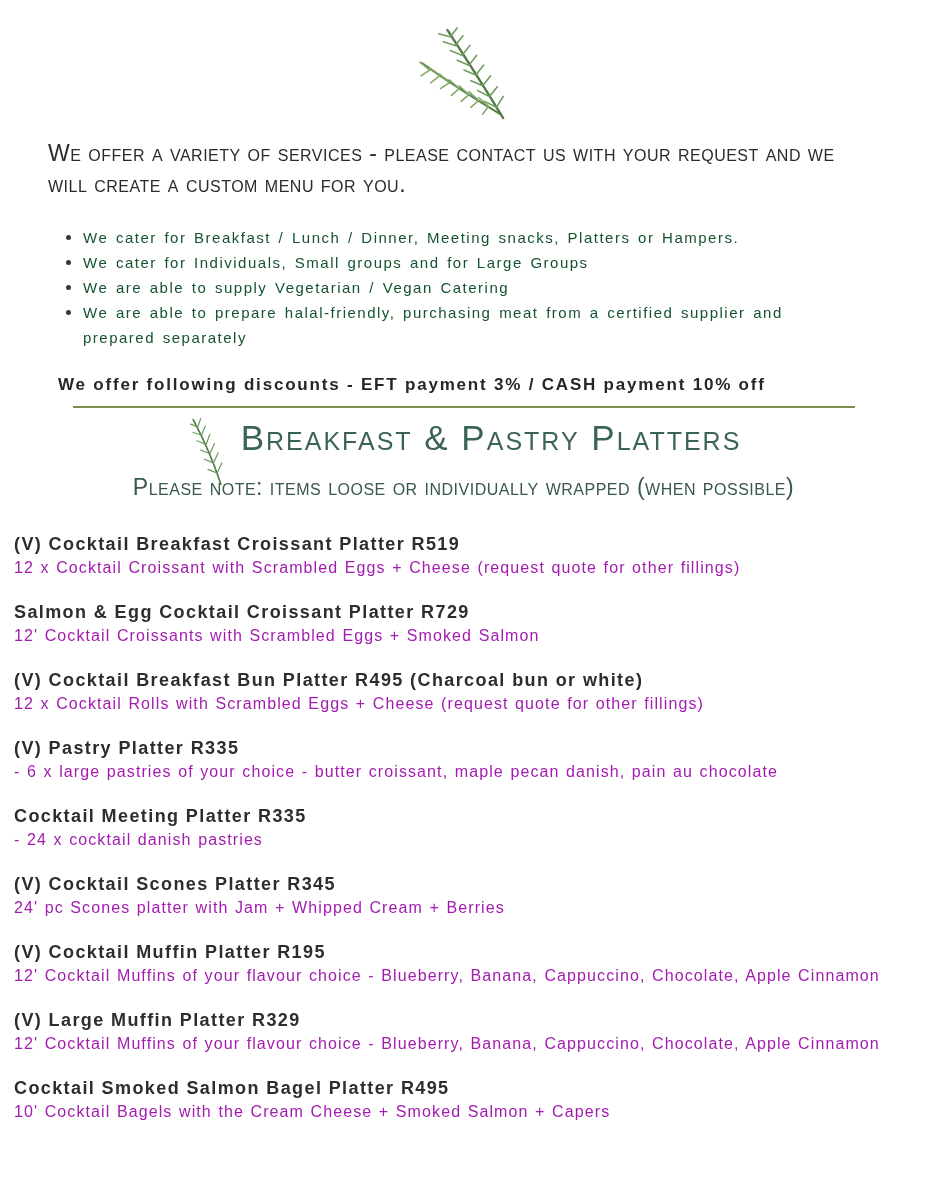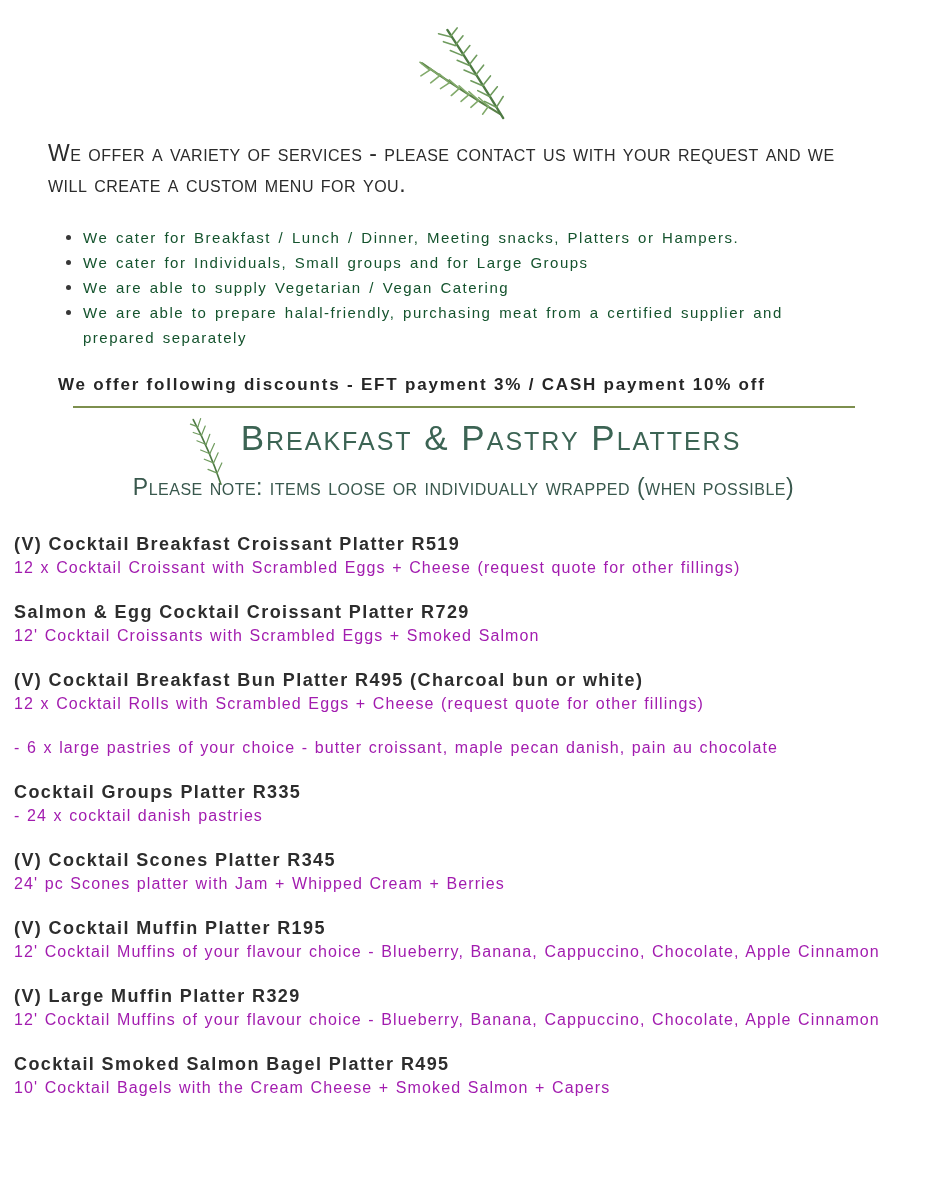--- a/index.html
+++ b/index.html
@@ -186,25 +186,26 @@
       <div class="title">Salmon &amp; Egg Cocktail Croissant Platter R729</div>
       <div class="desc">12' Cocktail Croissants with Scrambled Eggs + Smoked Salmon</div>
     </div>
 
     <div class="menu-item">
       <div class="title">(V) Cocktail Breakfast Bun Platter R495 (Charcoal bun or white)</div>
       <div class="desc">12 x Cocktail Rolls with Scrambled Eggs + Cheese (request quote for other fillings)</div>
     </div>
 
     <div class="menu-item">
+      <div class="title">(V) Pastry Platter R335</div>
       <div class="desc">- 6 x large pastries of your choice - butter croissant, maple pecan danish, pain au chocolate</div>
     </div>
 
     <div class="menu-item">
-      <div class="title">Cocktail Groups Platter R335</div>
+      <div class="title">Cocktail Meeting Platter R335</div>
       <div class="desc">- 24 x cocktail danish pastries</div>
     </div>
 
     <div class="menu-item">
       <div class="title">(V) Cocktail Scones Platter R345</div>
       <div class="desc">24' pc Scones platter with Jam + Whipped Cream + Berries</div>
     </div>
 
     <div class="menu-item">
       <div class="title">(V) Cocktail Muffin Platter R195</div>

